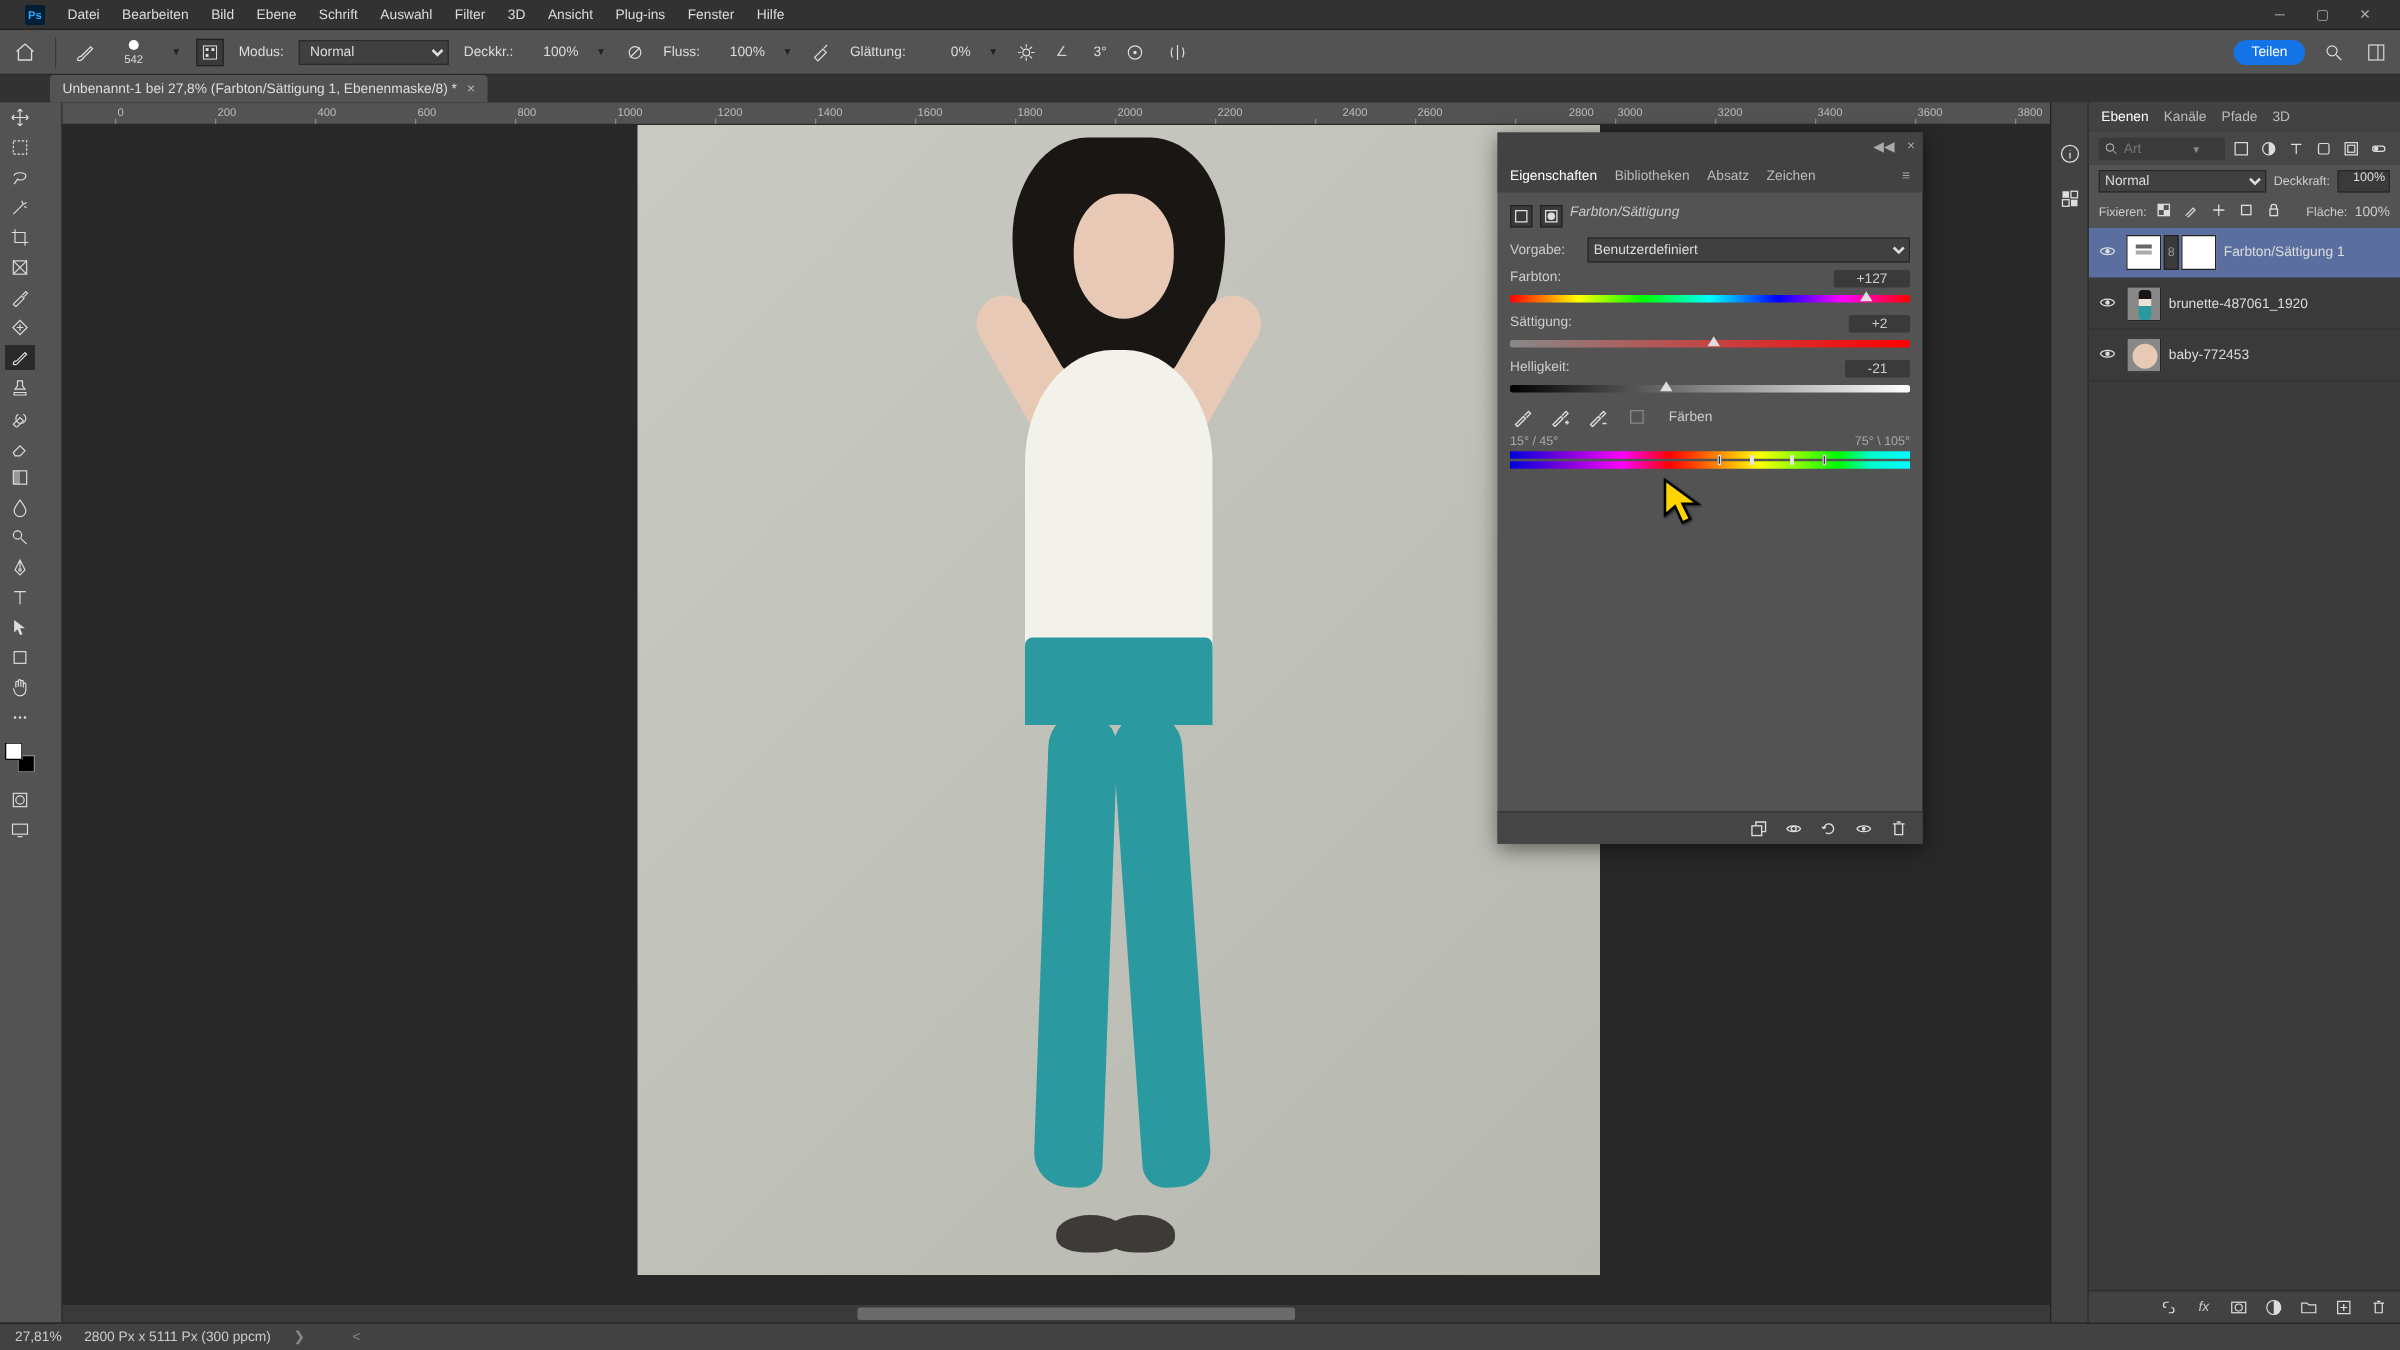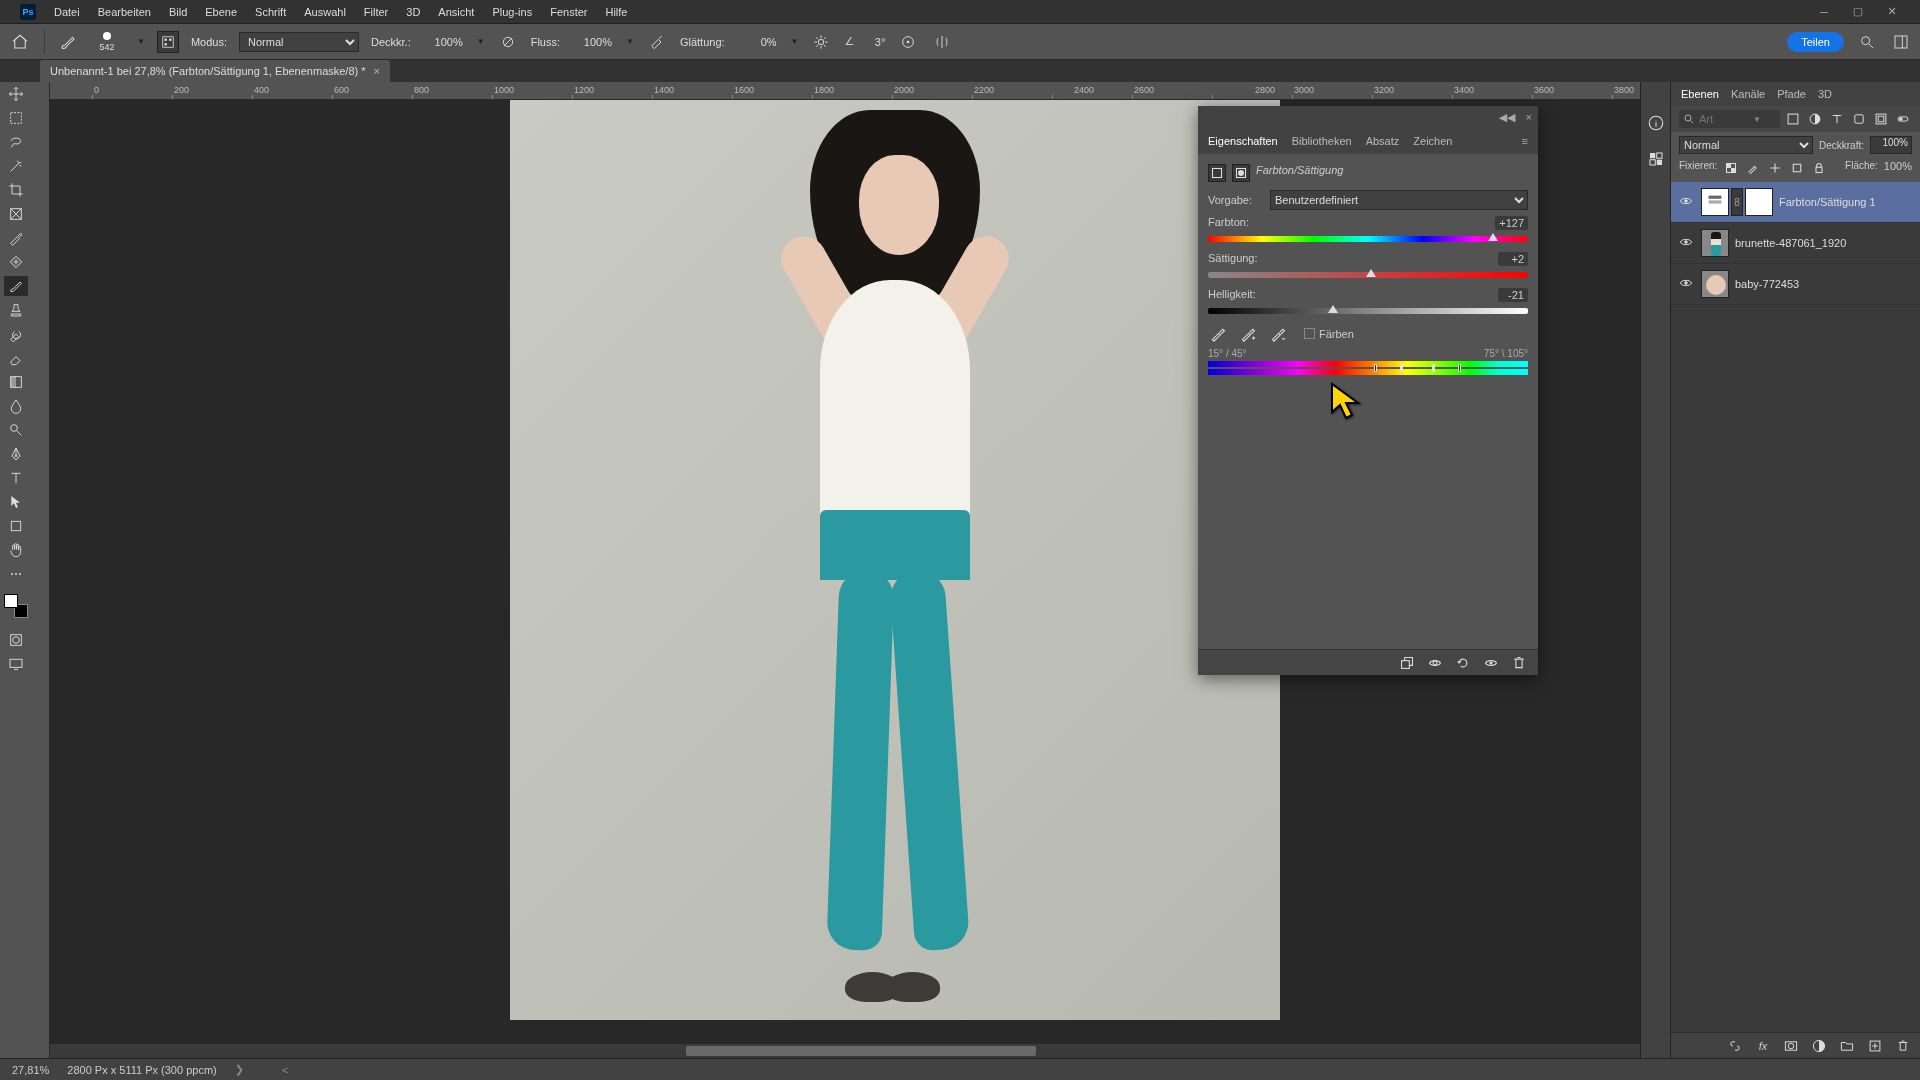--- a/index.html
+++ b/index.html
@@ -81,29 +81,29 @@
 .props .ptab.active { color:#fff; }
 .props .pbody { padding:10px 10px 14px 10px; }
 .props .subtitle { display:flex; align-items:flex-start; gap:6px; margin-bottom:8px;font-style:italic; }
 .props .subtitle .icon-sq { width:18px; height:18px; background:#3a3a3a; border:1px solid #222; display:flex; align-items:center; justify-content:center; font-size:10px; }
 .props .row { display:flex; align-items:center; gap:6px; margin:6px 0; }
 .props .row label { color:#ccc; width:56px; }
 .props select.drop { flex:1; background:#404040; color:#ddd; border:1px solid #282828; height:20px; font-size:11px; }
 .props .hand { width:26px; height:26px; display:flex; align-items:center; justify-content:center; border:1px solid #3a3a3a; }
 .slider-row { margin:4px 0 10px 0; }
 .slider-row .lbl-line { display:flex; justify-content:space-between; color:#ccc; margin-bottom:2px; }
-.slider-row .val { background:#3a3a3a; padding:1px 4px; border-radius:2px; min-width:30px; text-align:right; }
+.slider-row .val { background:#3a3a3a; padding:1px 18px; border-radius:2px; min-width:30px; text-align:right; }
 .slider-track { height:6px; position:relative; border-radius:2px; margin:6px 0 2px 0; }
 .slider-track .thumb { position:absolute; top:-3px; width:0; height:0; border-left:5px solid transparent; border-right:5px solid transparent; border-bottom:8px solid #ddd; transform:translateX(-5px); }
 .hue-grad { background:linear-gradient(90deg,#f00,#ff0 17%,#0f0 33%,#0ff 50%,#00f 67%,#f0f 83%,#f00); }
 .sat-grad { background:linear-gradient(90deg,#888,#f00); }
 .lig-grad { background:linear-gradient(90deg,#000,#888 50%,#fff); }
 .picker-row { display:flex; align-items:center; gap:10px; margin:8px 0 4px 0; }
 .picker-row .eyed { width:20px; height:20px; display:flex; align-items:center; justify-content:center; }
-.picker-row .colorize { display:flex; align-items:flex-start; gap:4px; margin-left:6px; }
+.picker-row .colorize { display:flex; align-items:flex-start; gap:20px; margin-left:6px; }
 .range-read { display:flex; justify-content:space-between; font-size:10px; color:#aaa; margin-bottom:2px; }
 .dual-spectrum { position:relative; height:14px; }
 .dual-spectrum .bar { position:absolute; left:0; right:0; height:6px; }
 .dual-spectrum .bar.top { top:0; background:linear-gradient(90deg,#00d,#80d 15%,#f0f 28%,#f00 40%,#f80 52%,#ff0 62%,#8f0 72%,#0f0 82%,#0fc 90%,#0ff 100%); }
 .dual-spectrum .bar.bot { top:8px; background:linear-gradient(90deg,#00d,#80d 15%,#f0f 28%,#f00 40%,#f80 52%,#ff0 62%,#8f0 72%,#0f0 82%,#0fc 90%,#0ff 100%); }
 .dual-spectrum .mk { position:absolute; top:3px; width:3px; height:8px; background:#333; border:1px solid #ddd; }
 .props .pfoot { height:26px; background:#454545; display:flex; align-items:center; justify-content:flex-end; gap:10px; padding:0 10px; border-top:1px solid #333; }
 .props .pfoot .fbtn { width:18px; height:18px; display:flex; align-items:center; justify-content:center; color:#ccc; }
 
 
@@ -116,21 +116,21 @@
 .layers .ltab { color:#bbb; cursor:default; }
 .layers .ltab.active { color:#fff; }
 .layers .filter-row { height:26px; display:flex; align-items:center; gap:4px; padding:0 8px; background:#474747; }
 .layers .filter-row .srch { flex:1; display:flex; align-items:center; gap:4px; background:#3a3a3a; padding:2px 4px; border-radius:2px; height:18px; }
 .layers .filter-row .srch input { background:transparent; border:none; color:#ccc; width:50px; font-size:11px; outline:none; }
 .layers .filter-row .fb { width:18px; height:18px; display:flex; align-items:center; justify-content:center; color:#ccc; }
 .layers .blend-row { display:flex; align-items:center; gap:6px; padding:4px 8px; }
 .layers .blend-row select { background:#404040; color:#ddd; border:1px solid #282828; height:18px; flex:1; font-size:11px; }
 .layers .blend-row .lab { color:#ccc; font-size:10px; }
 .layers .blend-row .pct { background:#3a3a3a; color:#ddd; border:1px solid #282828; width:42px; height:18px; font-size:10px; text-align:right; padding-right:3px; }
-.layers .lock-row { display:flex; align-items:flex-start; gap:6px; padding:2px 8px 6px 8px; }
+.layers .lock-row { display:flex; align-items:flex-end; gap:6px; padding:2px 8px 6px 8px; }
 .layers .lock-row .lab { font-size:10px; color:#ccc; }
 .layers .lock-row .lb { width:16px; height:16px; display:flex; align-items:center; justify-content:center; color:#ccc; }
 .layers .list { flex:1; background:#3a3a3a; overflow:auto; }
 .layers .layer { display:flex; align-items:center; gap:6px; padding:6px 8px; border-bottom:1px solid #333; }
 .layers .layer.sel { background:#5a6ea0; }
 .layers .eye { width:16px; color:#ddd; }
 .layers .thumb-pair { display:flex; gap:2px; align-items:center; }
 .layers .lthumb { width:28px; height:28px; background:#888; border:1px solid #222; }
 .layers .lthumb.adj { background:#fff; display:flex; align-items:center; justify-content:center; color:#333; font-size:14px; }
 .layers .lthumb.mask { background:#fff; }

